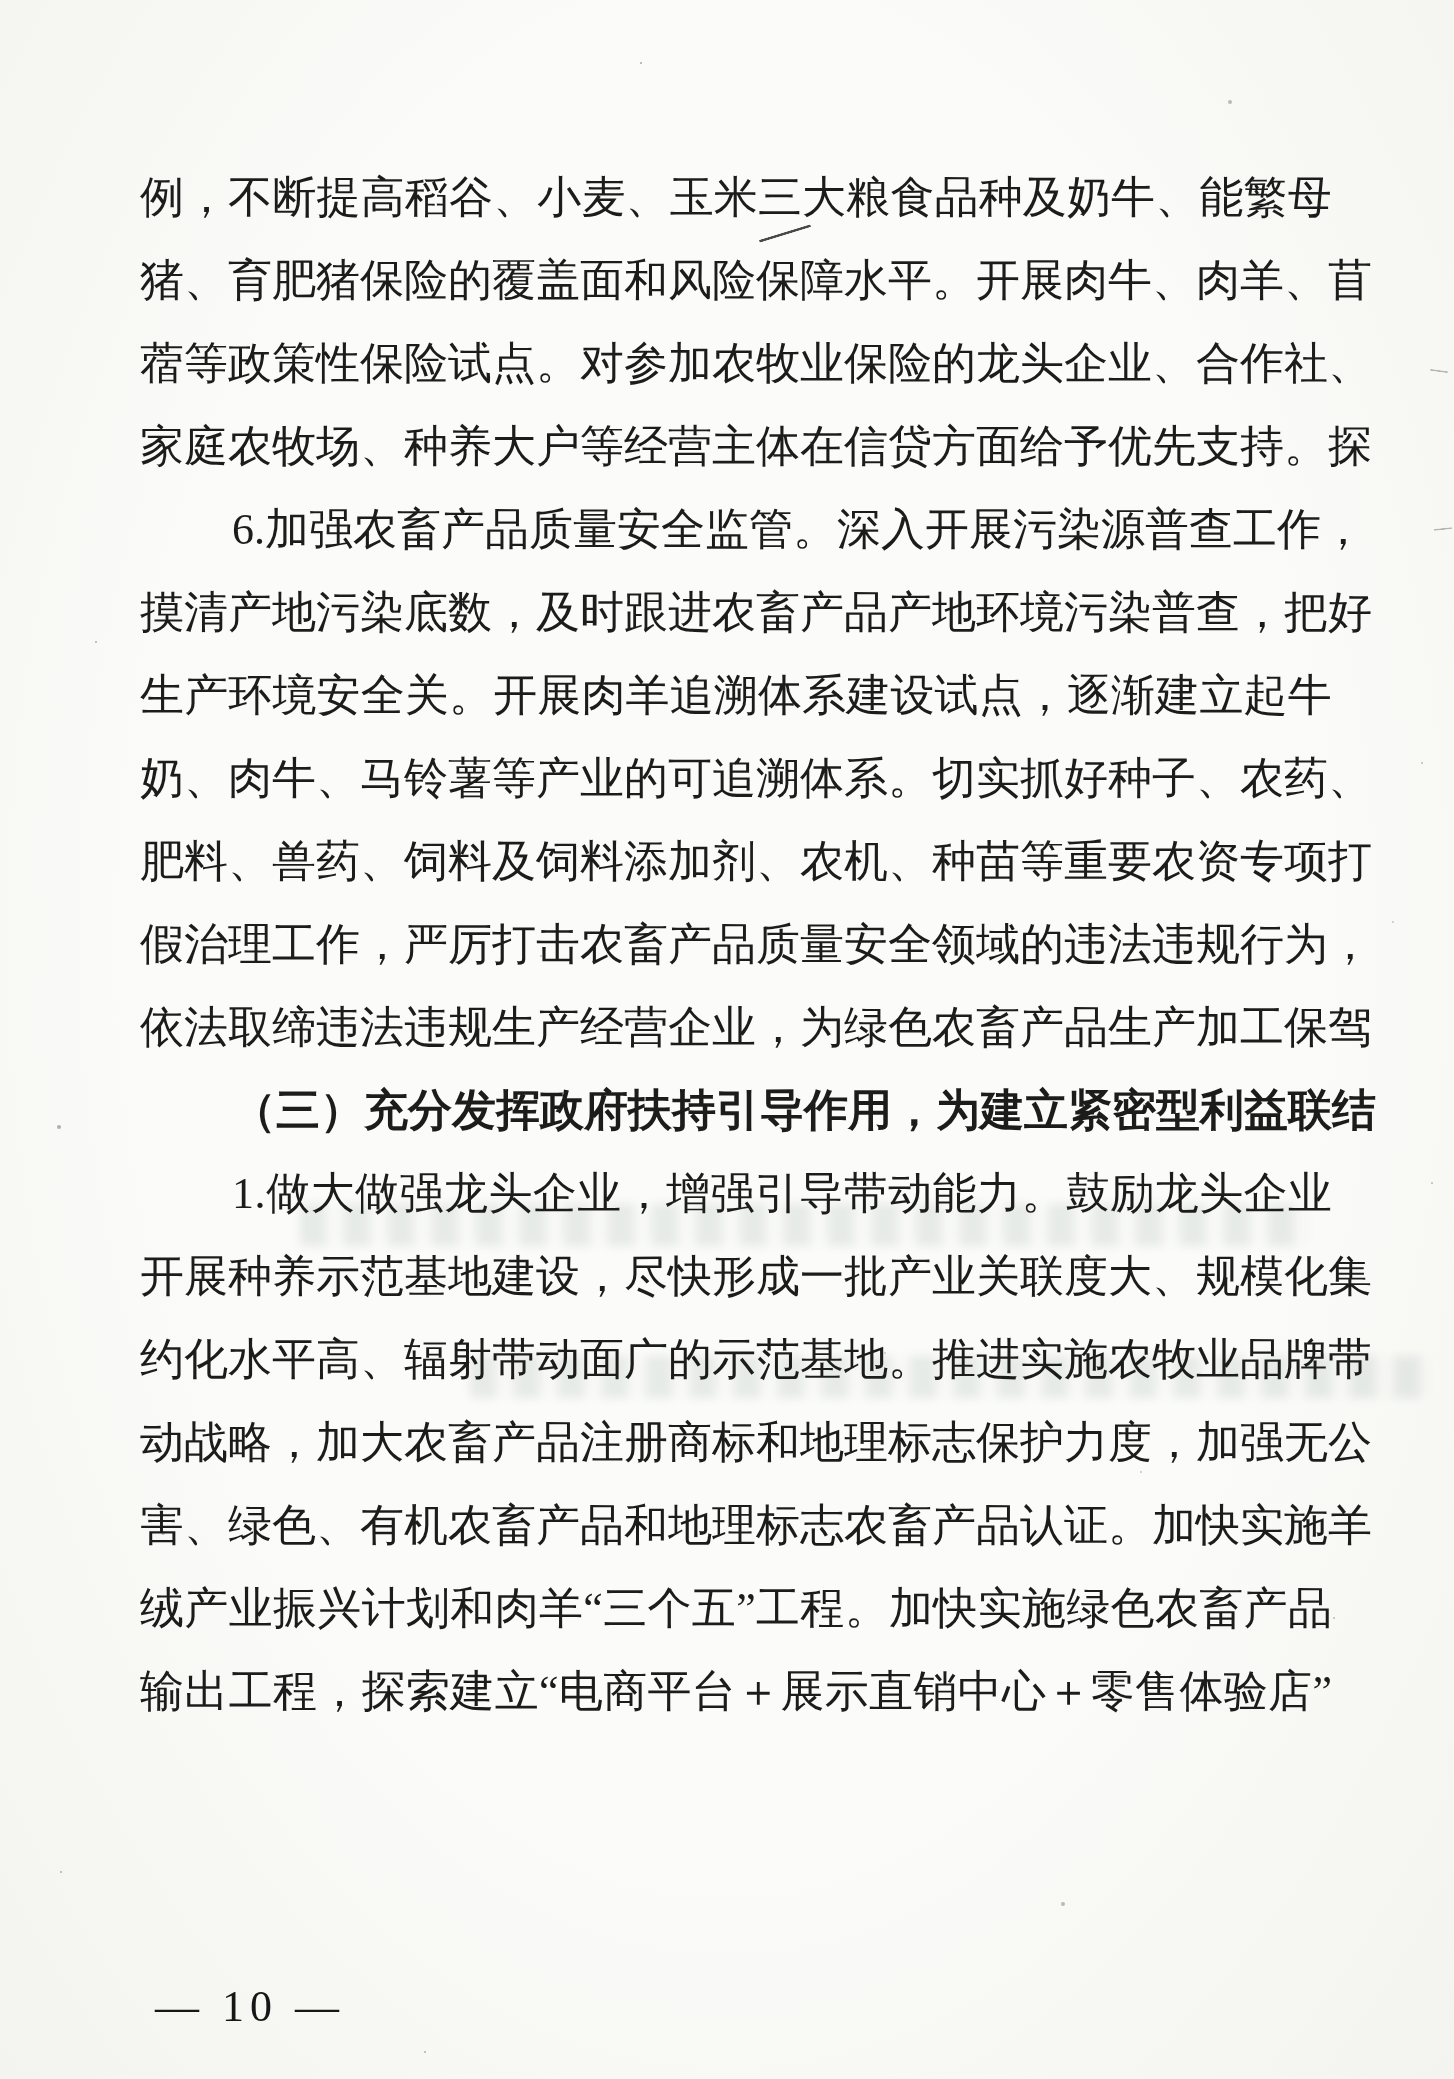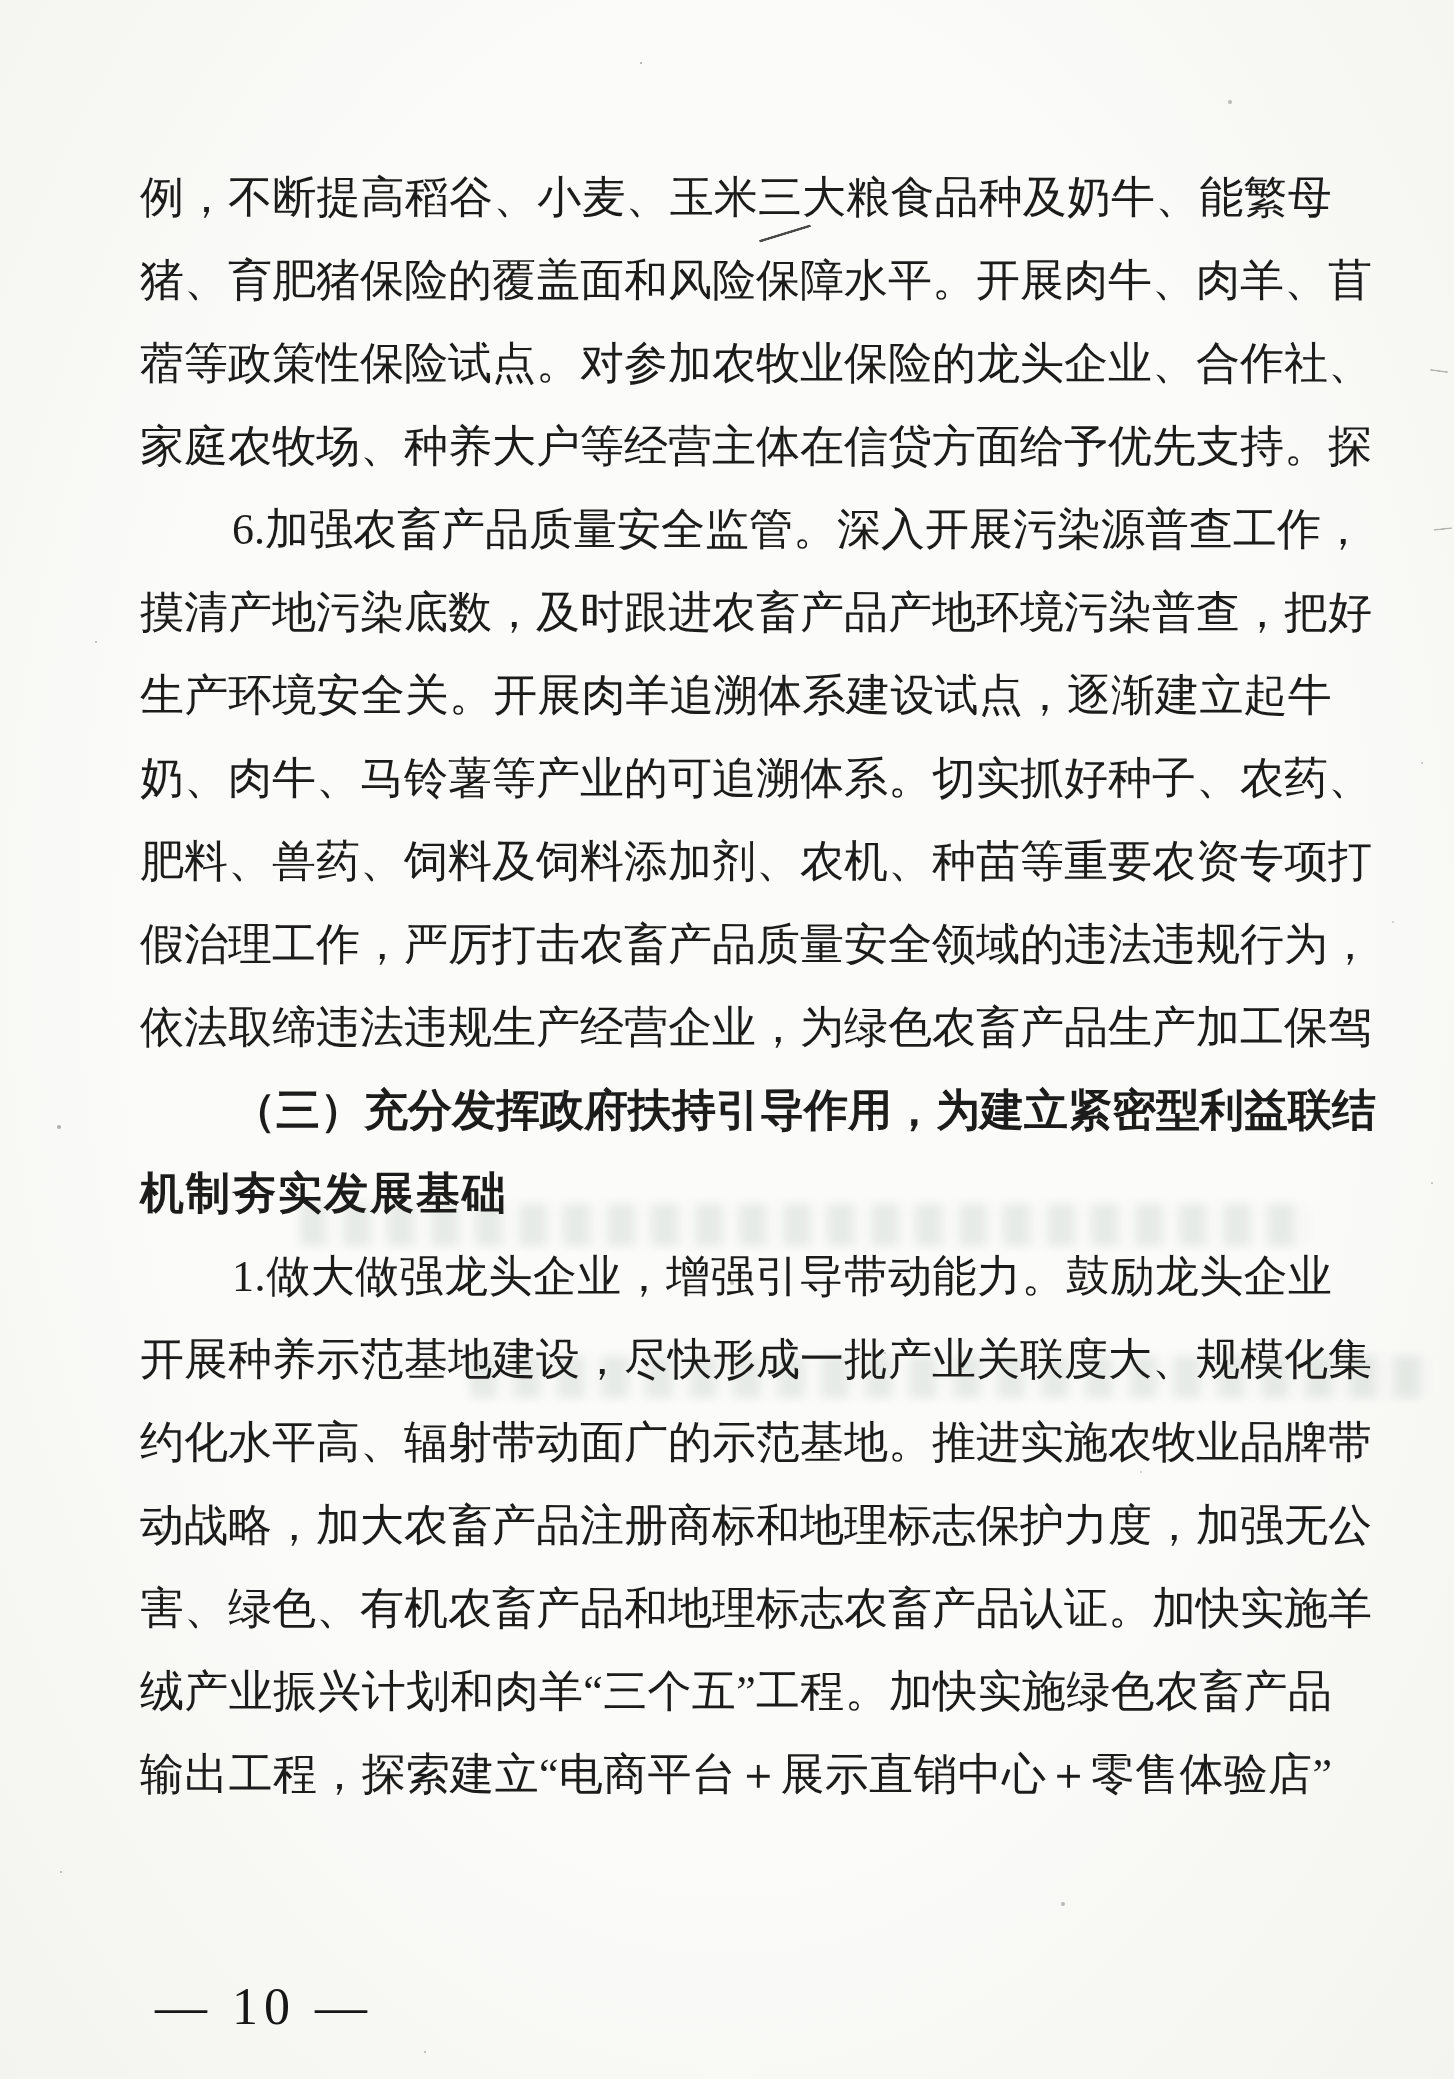--- a/index.html
+++ b/index.html
@@ -42,21 +42,21 @@
   .line.indent { padding-left: 92px; }
   .line.bold { font-weight: 700; }
 
   
   .footer {
     position: absolute;
     left: 155px;
     top: 1981px;
     height: 52px;
     line-height: 52px;
-    font-size: 52px;
+    font-size: 44px;
     letter-spacing: 6px;
     color: #161616;
   }
 
   
   .smudge {
     position: absolute;
     filter: blur(4px);
     opacity: 0.45;
     border-radius: 6px;
@@ -476,21 +476,20 @@
         <span>建</span>
         <span>立</span>
         <span>紧</span>
         <span>密</span>
         <span>型</span>
         <span>利</span>
         <span>益</span>
         <span>联</span>
         <span>结</span>
       </div>
-      <div class="line bold">机制夯实发展基础</div>
       <div class="line just indent">
         <span>1</span>
         <span>.</span>
         <span> </span>
         <span>做</span>
         <span>大</span>
         <span>做</span>
         <span>强</span>
         <span>龙</span>
         <span>头</span>

